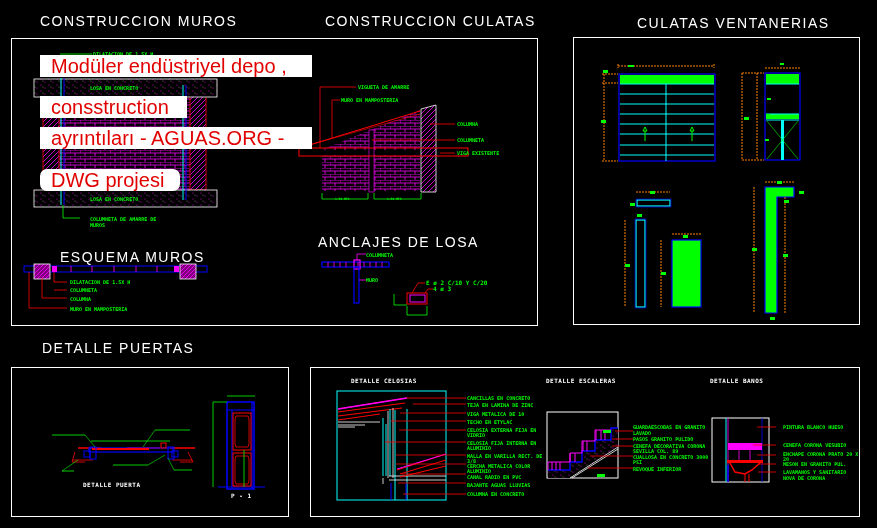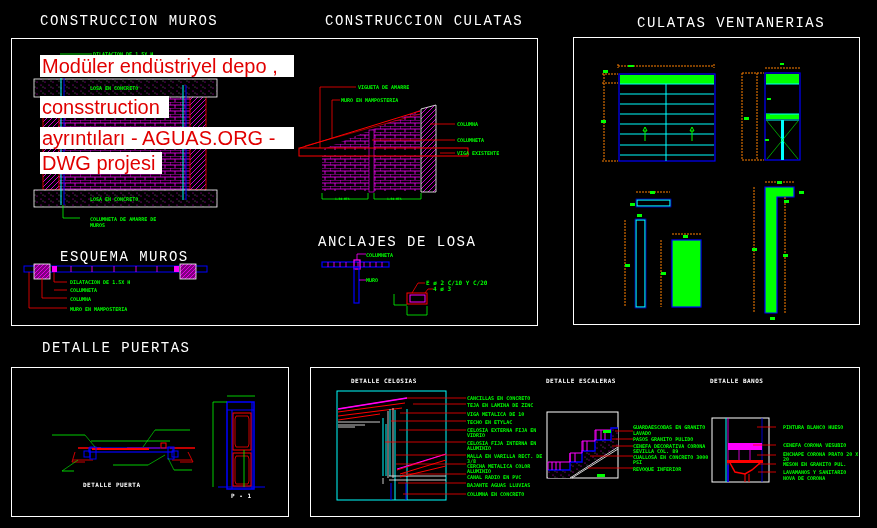--- a/index.html
+++ b/index.html
@@ -1,21 +1,21 @@
 <!DOCTYPE html>
 <html><head>
 <meta charset="utf-8">
 <style>
   html,body{margin:0;padding:0;background:#000;}
   body{width:877px;height:528px;position:relative;overflow:hidden;font-family:"DejaVu Serif",serif;}
-  .title{position:absolute;color:#fff;font-family:Liberation Mono, monospace;font-size:14px;letter-spacing:1.5px;white-space:nowrap;}
+  .title{position:absolute;color:#fff;font-family:Liberation Sans, sans-serif;font-size:14px;letter-spacing:1.5px;white-space:nowrap;}
   .frame{position:absolute;border:1px solid #fff;box-sizing:border-box;}
   .lbl{position:absolute;color:#00ff00;font-family:"DejaVu Sans Mono",monospace;font-size:5px;font-weight:bold;white-space:nowrap;line-height:6px;}
   .sub{position:absolute;color:#fff;font-family:"DejaVu Sans Mono",monospace;font-size:6px;font-weight:bold;white-space:nowrap;letter-spacing:0.5px;}
-  .wm{position:absolute;background:#fff;color:#e00000;font-family:"Liberation Sans","DejaVu Sans",sans-serif;font-size:20px;line-height:22px;padding:0 2px;white-space:nowrap;}
+  .wm{position:absolute;background:#fff;color:#e00000;font-family:"Liberation Sans","DejaVu Sans",sans-serif;font-size:20px;line-height:22px;padding:0 11px;white-space:nowrap;}
   svg{position:absolute;left:0;top:0;}
 </style>
 </head>
 <body>
 
 <div class="frame" style="left:11px;top:38px;width:527px;height:288px;"></div>
 <div class="frame" style="left:573px;top:37px;width:287px;height:288px;"></div>
 <div class="frame" style="left:11px;top:367px;width:278px;height:150px;"></div>
 <div class="frame" style="left:310px;top:367px;width:550px;height:150px;"></div>
 
@@ -254,13 +254,13 @@
 <div class="lbl" style="left:783px;top:442px;">CENEFA CORONA VESUBIO</div>
 <div class="lbl" style="left:783px;top:451px;">ENCHAPE CORONA PRATO 20 X</div>
 <div class="lbl" style="left:783px;top:456px;">20</div>
 <div class="lbl" style="left:783px;top:461px;">MESON EN GRANITO PUL.</div>
 <div class="lbl" style="left:783px;top:469px;">LAVAMANOS Y SANITARIO</div>
 <div class="lbl" style="left:783px;top:475px;">NOVA DE CORONA</div>
 
 <div class="wm" style="left:40px;top:55px;width:250px;">Modüler endüstriyel depo ,</div>
 <div class="wm" style="left:40px;top:96px;width:125px;">consstruction</div>
 <div class="wm" style="left:40px;top:127px;width:250px;">ayrıntıları - AGUAS.ORG -</div>
-<div class="wm" style="left:40px;top:152px;width:118px;">DWG projesi</div>
+<div class="wm" style="left:40px;top:169px;width:118px;border-radius:7px;">DWG projesi</div>
 
 </body></html>

